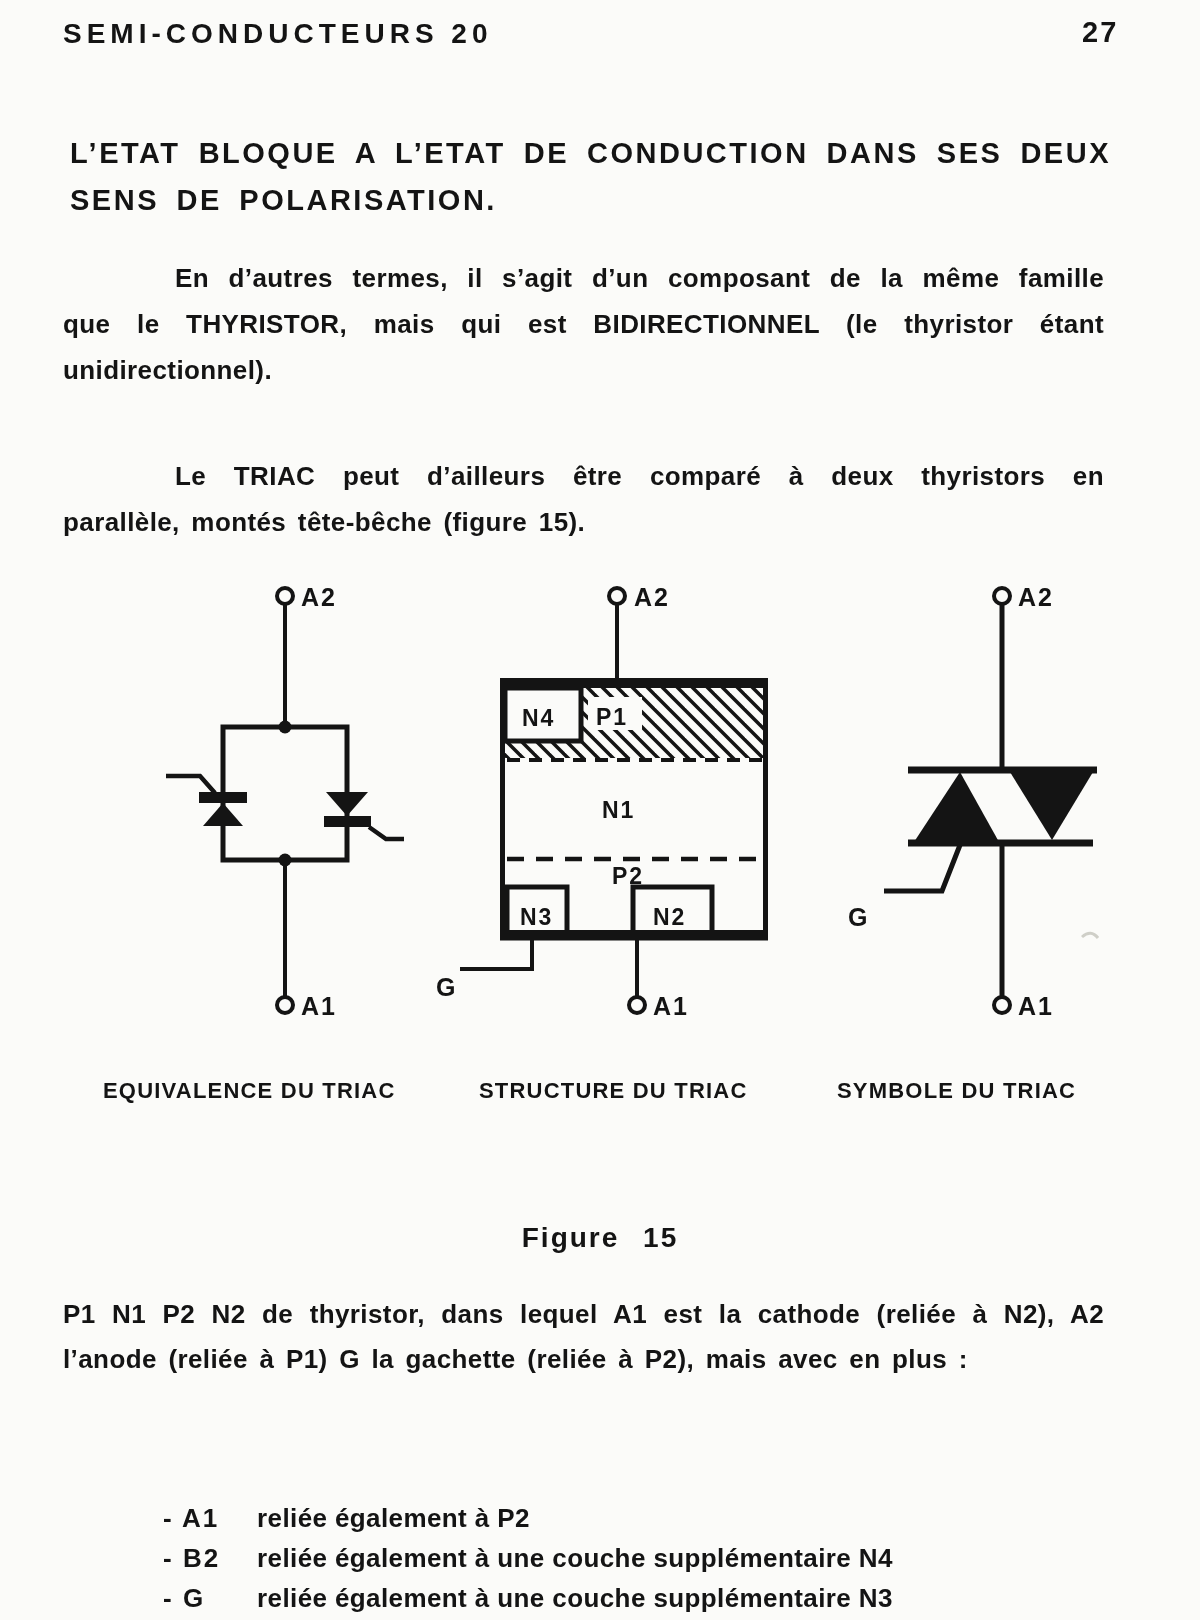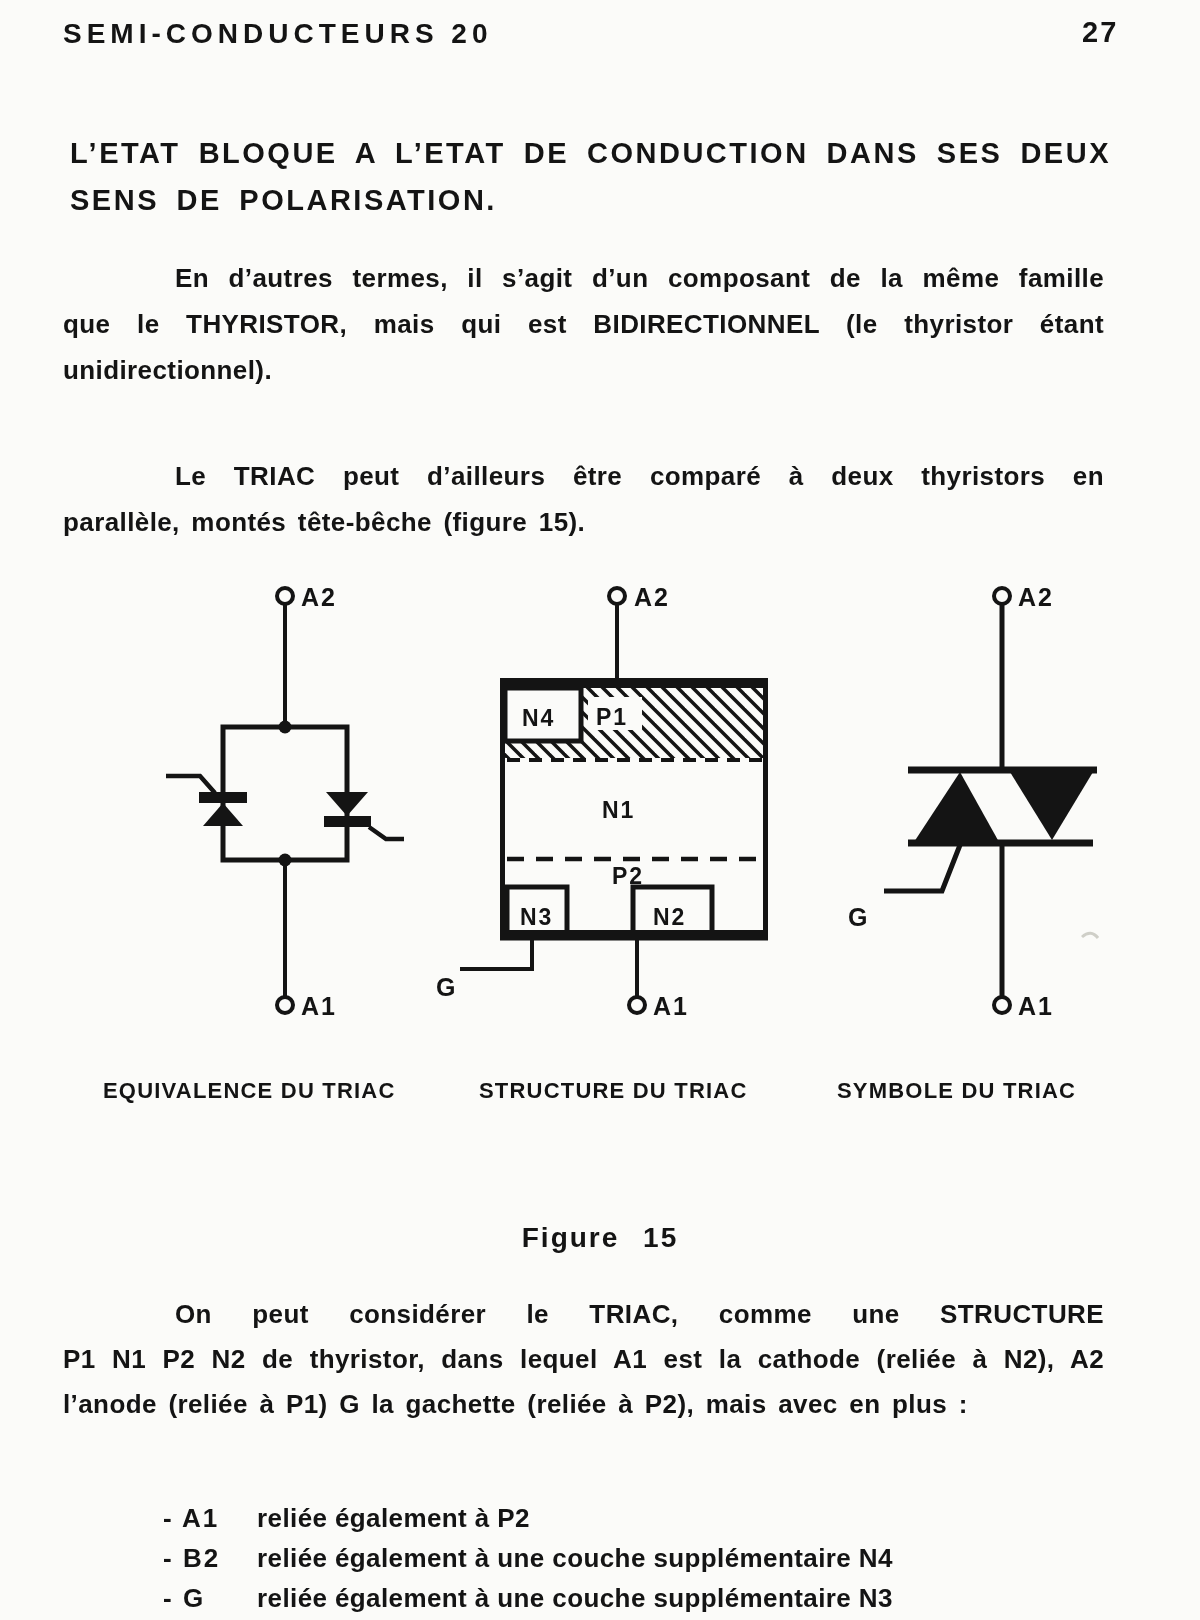--- a/index.html
+++ b/index.html
@@ -126,21 +126,20 @@
     <path d="M262,392 q9,-8 16,1" stroke="#cfcfc8" stroke-width="3" fill="none"></path>
   </svg>
 
   <div class="abs caption cap-left">EQUIVALENCE DU TRIAC</div>
   <div class="abs caption cap-center">STRUCTURE DU TRIAC</div>
   <div class="abs caption cap-right">SYMBOLE DU TRIAC</div>
 
   <div class="abs figure-label">Figure 15</div>
 
   <div class="abs body-block p3">
-    <div class="jline indent">On peut considérer le TRIAC, comme une STRUCTURE</div>
     <div class="jline">P1 N1 P2 N2 de thyristor, dans lequel A1 est la cathode (reliée à N2), A2</div>
     <div>l’anode (reliée à P1) G la gachette (reliée à P2), mais avec en plus :</div>
   </div>
 
   <div class="abs bullets">
     <div>
       <span class="b-term">- A1</span><span>reliée également à P2</span>
     </div>
     <div>
       <span class="b-term">- B2</span><span>reliée également à une couche supplémentaire N4</span>

